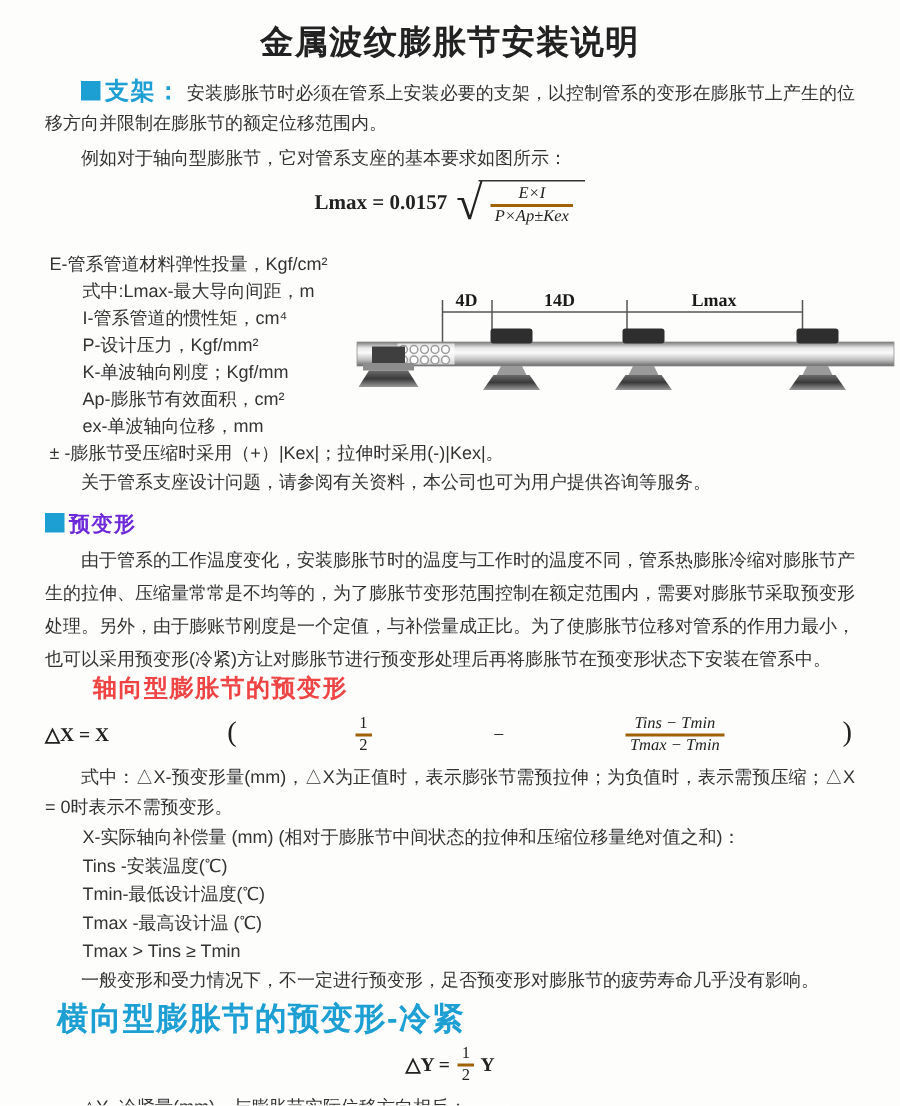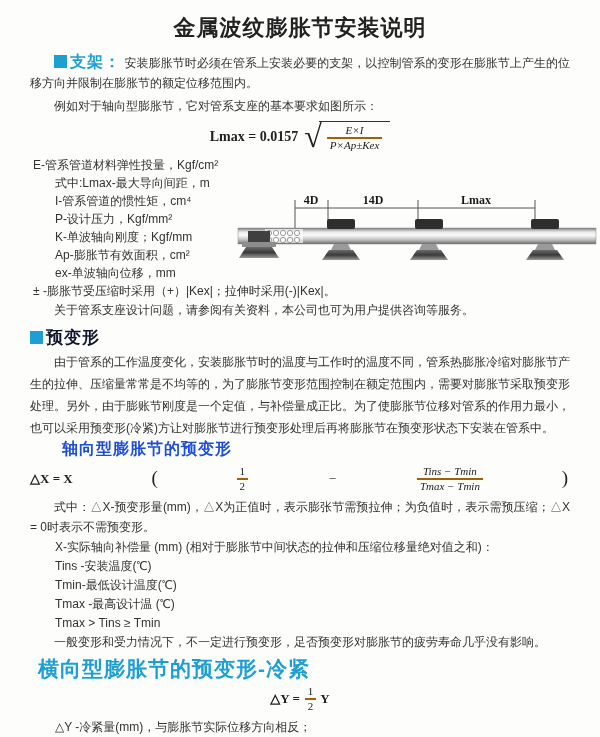--- a/index.html
+++ b/index.html
@@ -27,42 +27,42 @@
   }
   .sq {
     display: inline-block; width: 13px; height: 13px;
     background: #1d9fd4; margin-right: 3px; vertical-align: -1px;
   }
   
   .formula {
     font-family: "Liberation Serif", serif;
     text-align: center; color: #222;
   }
-  .f1 { margin: 4px 0 2px 0; height: 34px; display: flex; align-items: center; justify-content: center; }
+  .f1 { margin: 4px 0 14px 0; height: 34px; display: flex; align-items: center; justify-content: center; }
   .f-prefix { font-weight: bold; font-size: 14px; margin-right: 6px; }
   .sqrt { display: inline-flex; align-items: flex-start; }
   .rad { font-size: 32px; line-height: 32px; font-weight: normal; transform: translateY(-1px); }
   .sqrt-body { border-top: 1.5px solid #333; margin-left: -3px; padding: 2px 8px 0 8px; }
   .vfrac { display: inline-flex; flex-direction: column; text-align: center;
            font-size: 11px; line-height: 13px; font-style: italic; vertical-align: middle; }
   .vfrac .n { border-bottom: 2px solid #a16207; padding: 0 3px; }
   .vfrac .d { padding: 0 3px; }
   
   .defs div { line-height: 18px; margin-left: 25px; }
   .defs div:first-child { margin-left: 3px; }
   .pm-note { line-height: 19px; margin-left: 3px; }
   .consult { line-height: 19px; text-indent: 2em; }
   
   .sec-head-block {
-    color: #0f172a; font-size: 17px; font-weight: bold;
+    color: #6d28d9; font-size: 14px; font-weight: bold;
     line-height: 20px; margin-top: 8px; letter-spacing: 1px;
   }
   .p3 { margin-top: 3px; line-height: 22px; text-align: justify; }
   .sub-head {
-    color: #1d4ed8; font-size: 16px; font-weight: bold;
+    color: #ef4444; font-size: 16px; font-weight: bold;
     line-height: 20px; margin-left: 32px; letter-spacing: 1px;
   }
   .sub-head2 {
     color: #1d9fd4; font-size: 21px; font-weight: bold;
     line-height: 22px; margin: 6px 0 0 8px; letter-spacing: 1px;
   }
   .f2 { margin: 4px 0 2px 0; height: 32px; display: flex; align-items: center; justify-content: space-between; }
   .f2 .bold-serif, .f3 .bold-serif { font-weight: bold; font-size: 13px; }
   .paren { font-size: 19px; font-weight: normal; padding: 0 2px; transform: translateY(-1px); }
   .op { padding: 0 4px; font-size: 13px; }

